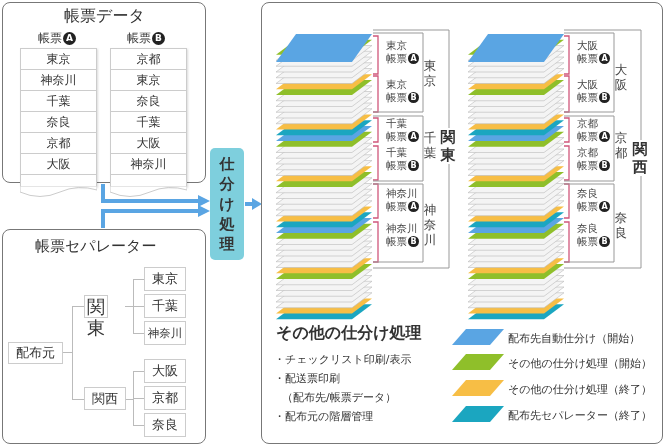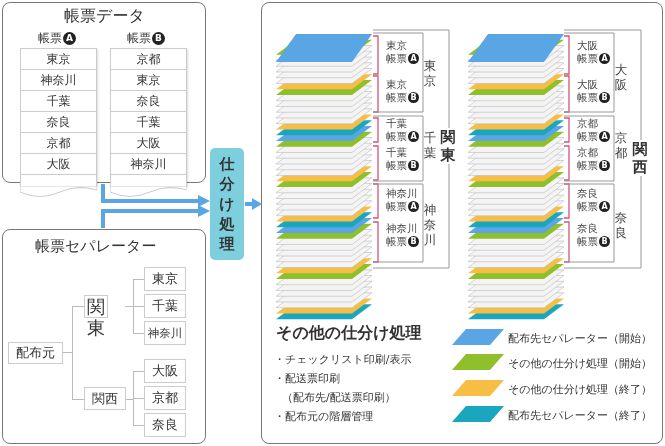--- a/index.html
+++ b/index.html
@@ -283,28 +283,28 @@
     <span>良</span>
   </div>
 <div class="vtb" style="left:631px;top:140px;">
     <span>関</span>
     <span>西</span>
   </div>
 
 <div class="other-title">その他の仕分け処理</div>
 <div class="other-item" style="left:274px;top:352px;">・チェックリスト印刷/表示</div>
 <div class="other-item" style="left:274px;top:371px;">・配送票印刷</div>
-<div class="other-item" style="left:282px;top:390px;">（配布先/配送票印刷）</div>
+<div class="other-item" style="left:282px;top:390px;">（配布先/帳票データ）</div>
 <div class="other-item" style="left:274px;top:409px;">・配布元の階層管理</div>
 
 <div class="legend-item" style="top:328px;">
   <svg width="52" height="18">
       <polygon points="14,1 52,1 38,17 0,17" fill="#5aa5e3"></polygon>
     </svg>
-  <span>配布先セパレーター（開始）</span>
+  <span>配布先自動仕分け（開始）</span>
 </div>
 <div class="legend-item" style="top:353px;">
   <svg width="52" height="18">
       <polygon points="14,1 52,1 38,17 0,17" fill="#8fbf2a"></polygon>
     </svg>
   <span>その他の仕分け処理（開始）</span>
 </div>
 <div class="legend-item" style="top:379px;">
   <svg width="52" height="18">
       <polygon points="14,1 52,1 38,17 0,17" fill="#f7be45"></polygon>

